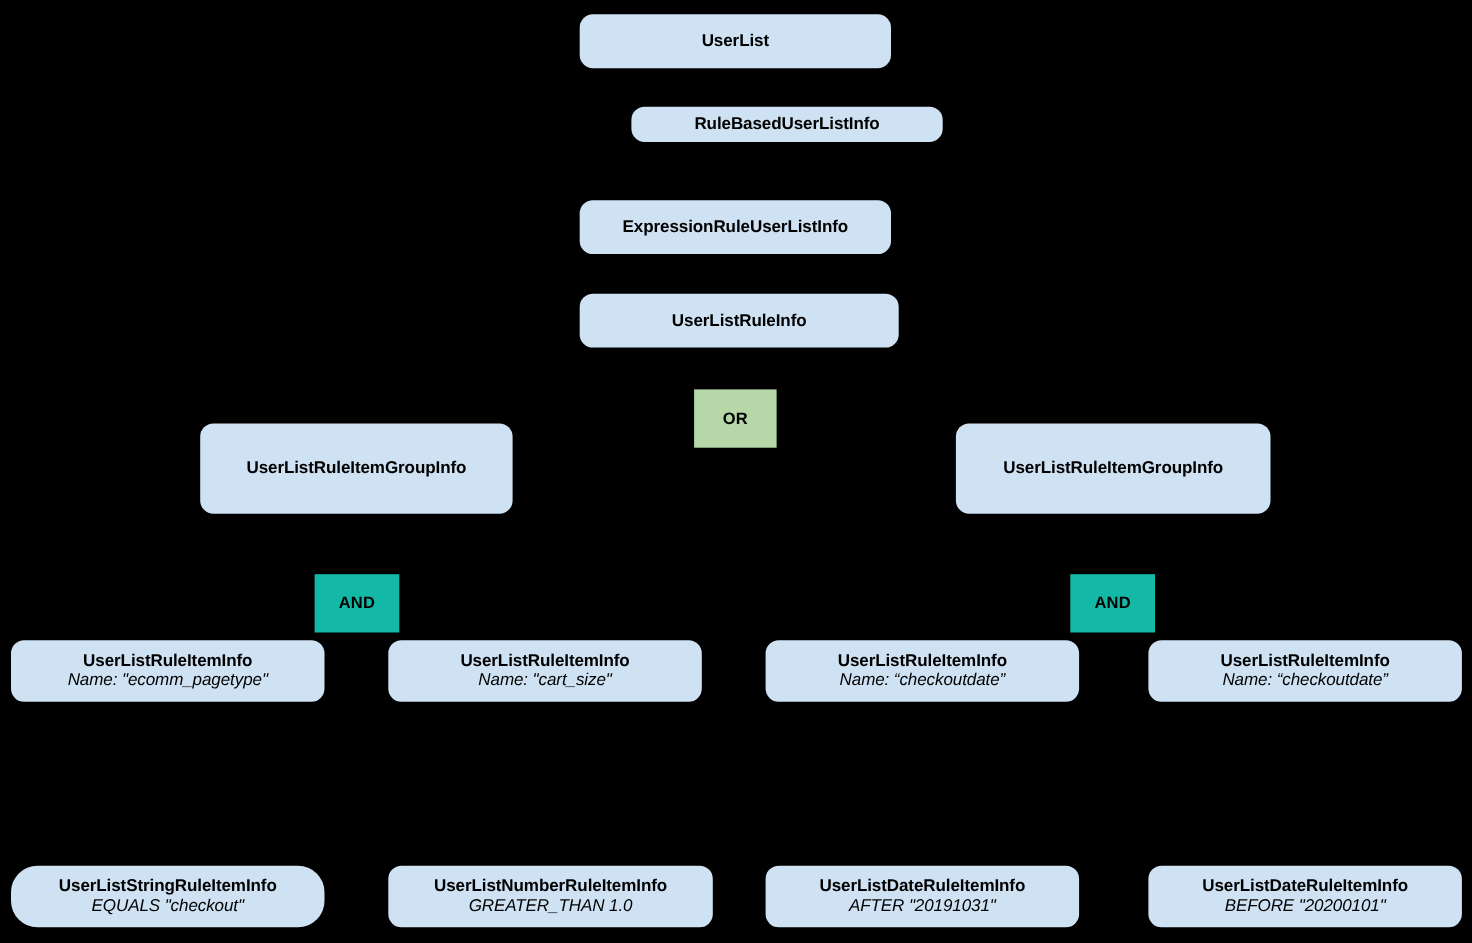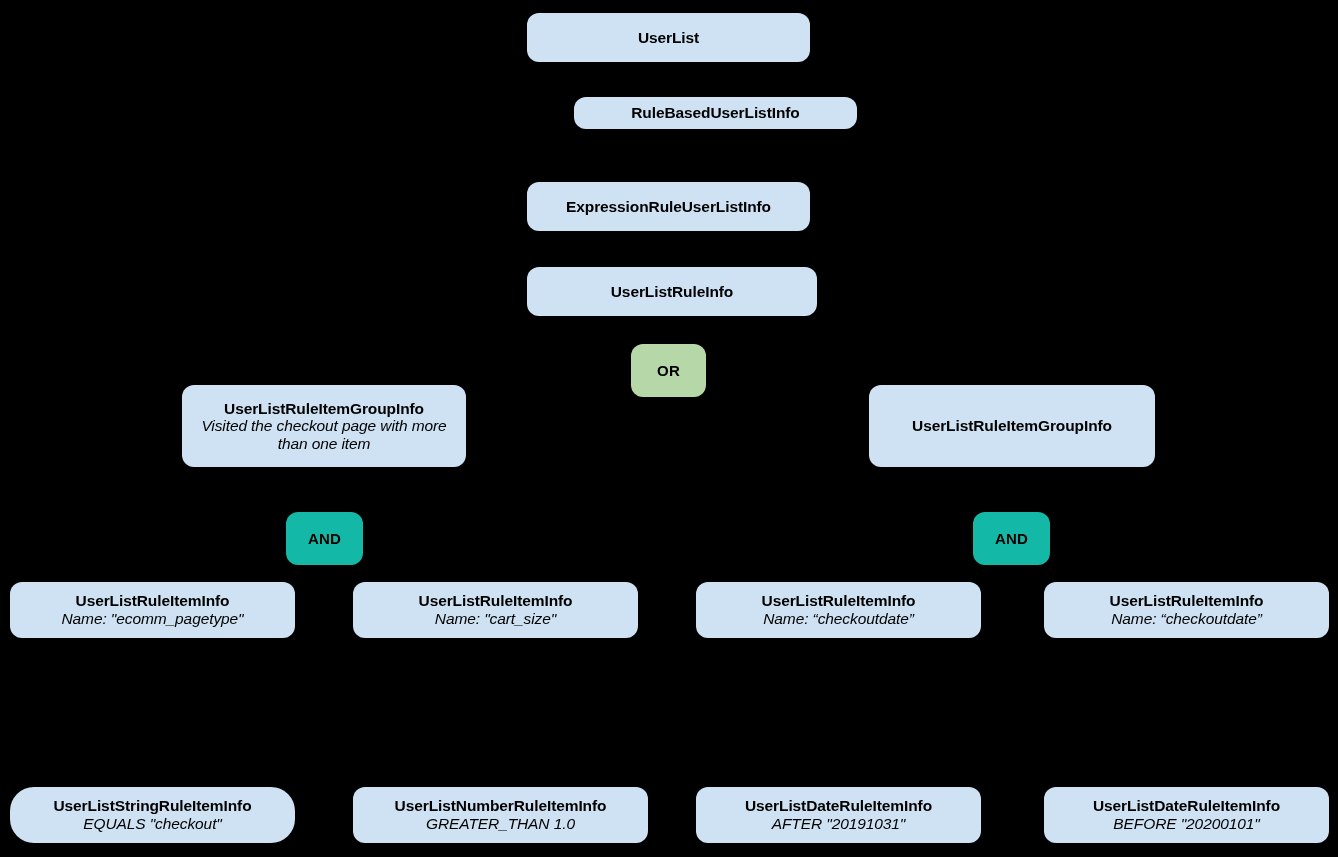--- a/index.html
+++ b/index.html
@@ -34,21 +34,22 @@
     justify-content: center;
     text-align: center;
     line-height: 1.14;
     color: #000000;
   }
   .node.rounded {
     background: #cfe2f3;
     border-radius: 12px;
   }
   .node.logic {
-    border-radius: 12px;
+    border-radius: 0;
+    margin-top: 10px;
   }
   .node.or {
     background: #b6d7a8;
   }
   .node.and {
     background: #14b8a6;
   }
   .node .title {
     font-weight: bold;
     font-size: 15.5px;
@@ -122,21 +123,20 @@
         <div class="title">ExpressionRuleUserListInfo</div>
       </div>
       <div class="node rounded" style="left: 527px; top: 267px; width: 290px; height: 49px;">
         <div class="title">UserListRuleInfo</div>
       </div>
       <div class="node logic or" style="left: 631px; top: 344px; width: 75px; height: 53px;">
         <div class="title">OR</div>
       </div>
       <div class="node rounded" style="left: 182px; top: 385px; width: 284px; height: 82px;">
         <div class="title">UserListRuleItemGroupInfo</div>
-        <div class="subtitle">Visited the checkout page with more than one item</div>
       </div>
       <div class="node rounded" style="left: 869px; top: 385px; width: 286px; height: 82px;">
         <div class="title">UserListRuleItemGroupInfo</div>
       </div>
       <div class="node logic and" style="left: 286px; top: 512px; width: 77px; height: 53px;">
         <div class="title">AND</div>
       </div>
       <div class="node logic and" style="left: 973px; top: 512px; width: 77px; height: 53px;">
         <div class="title">AND</div>
       </div>

